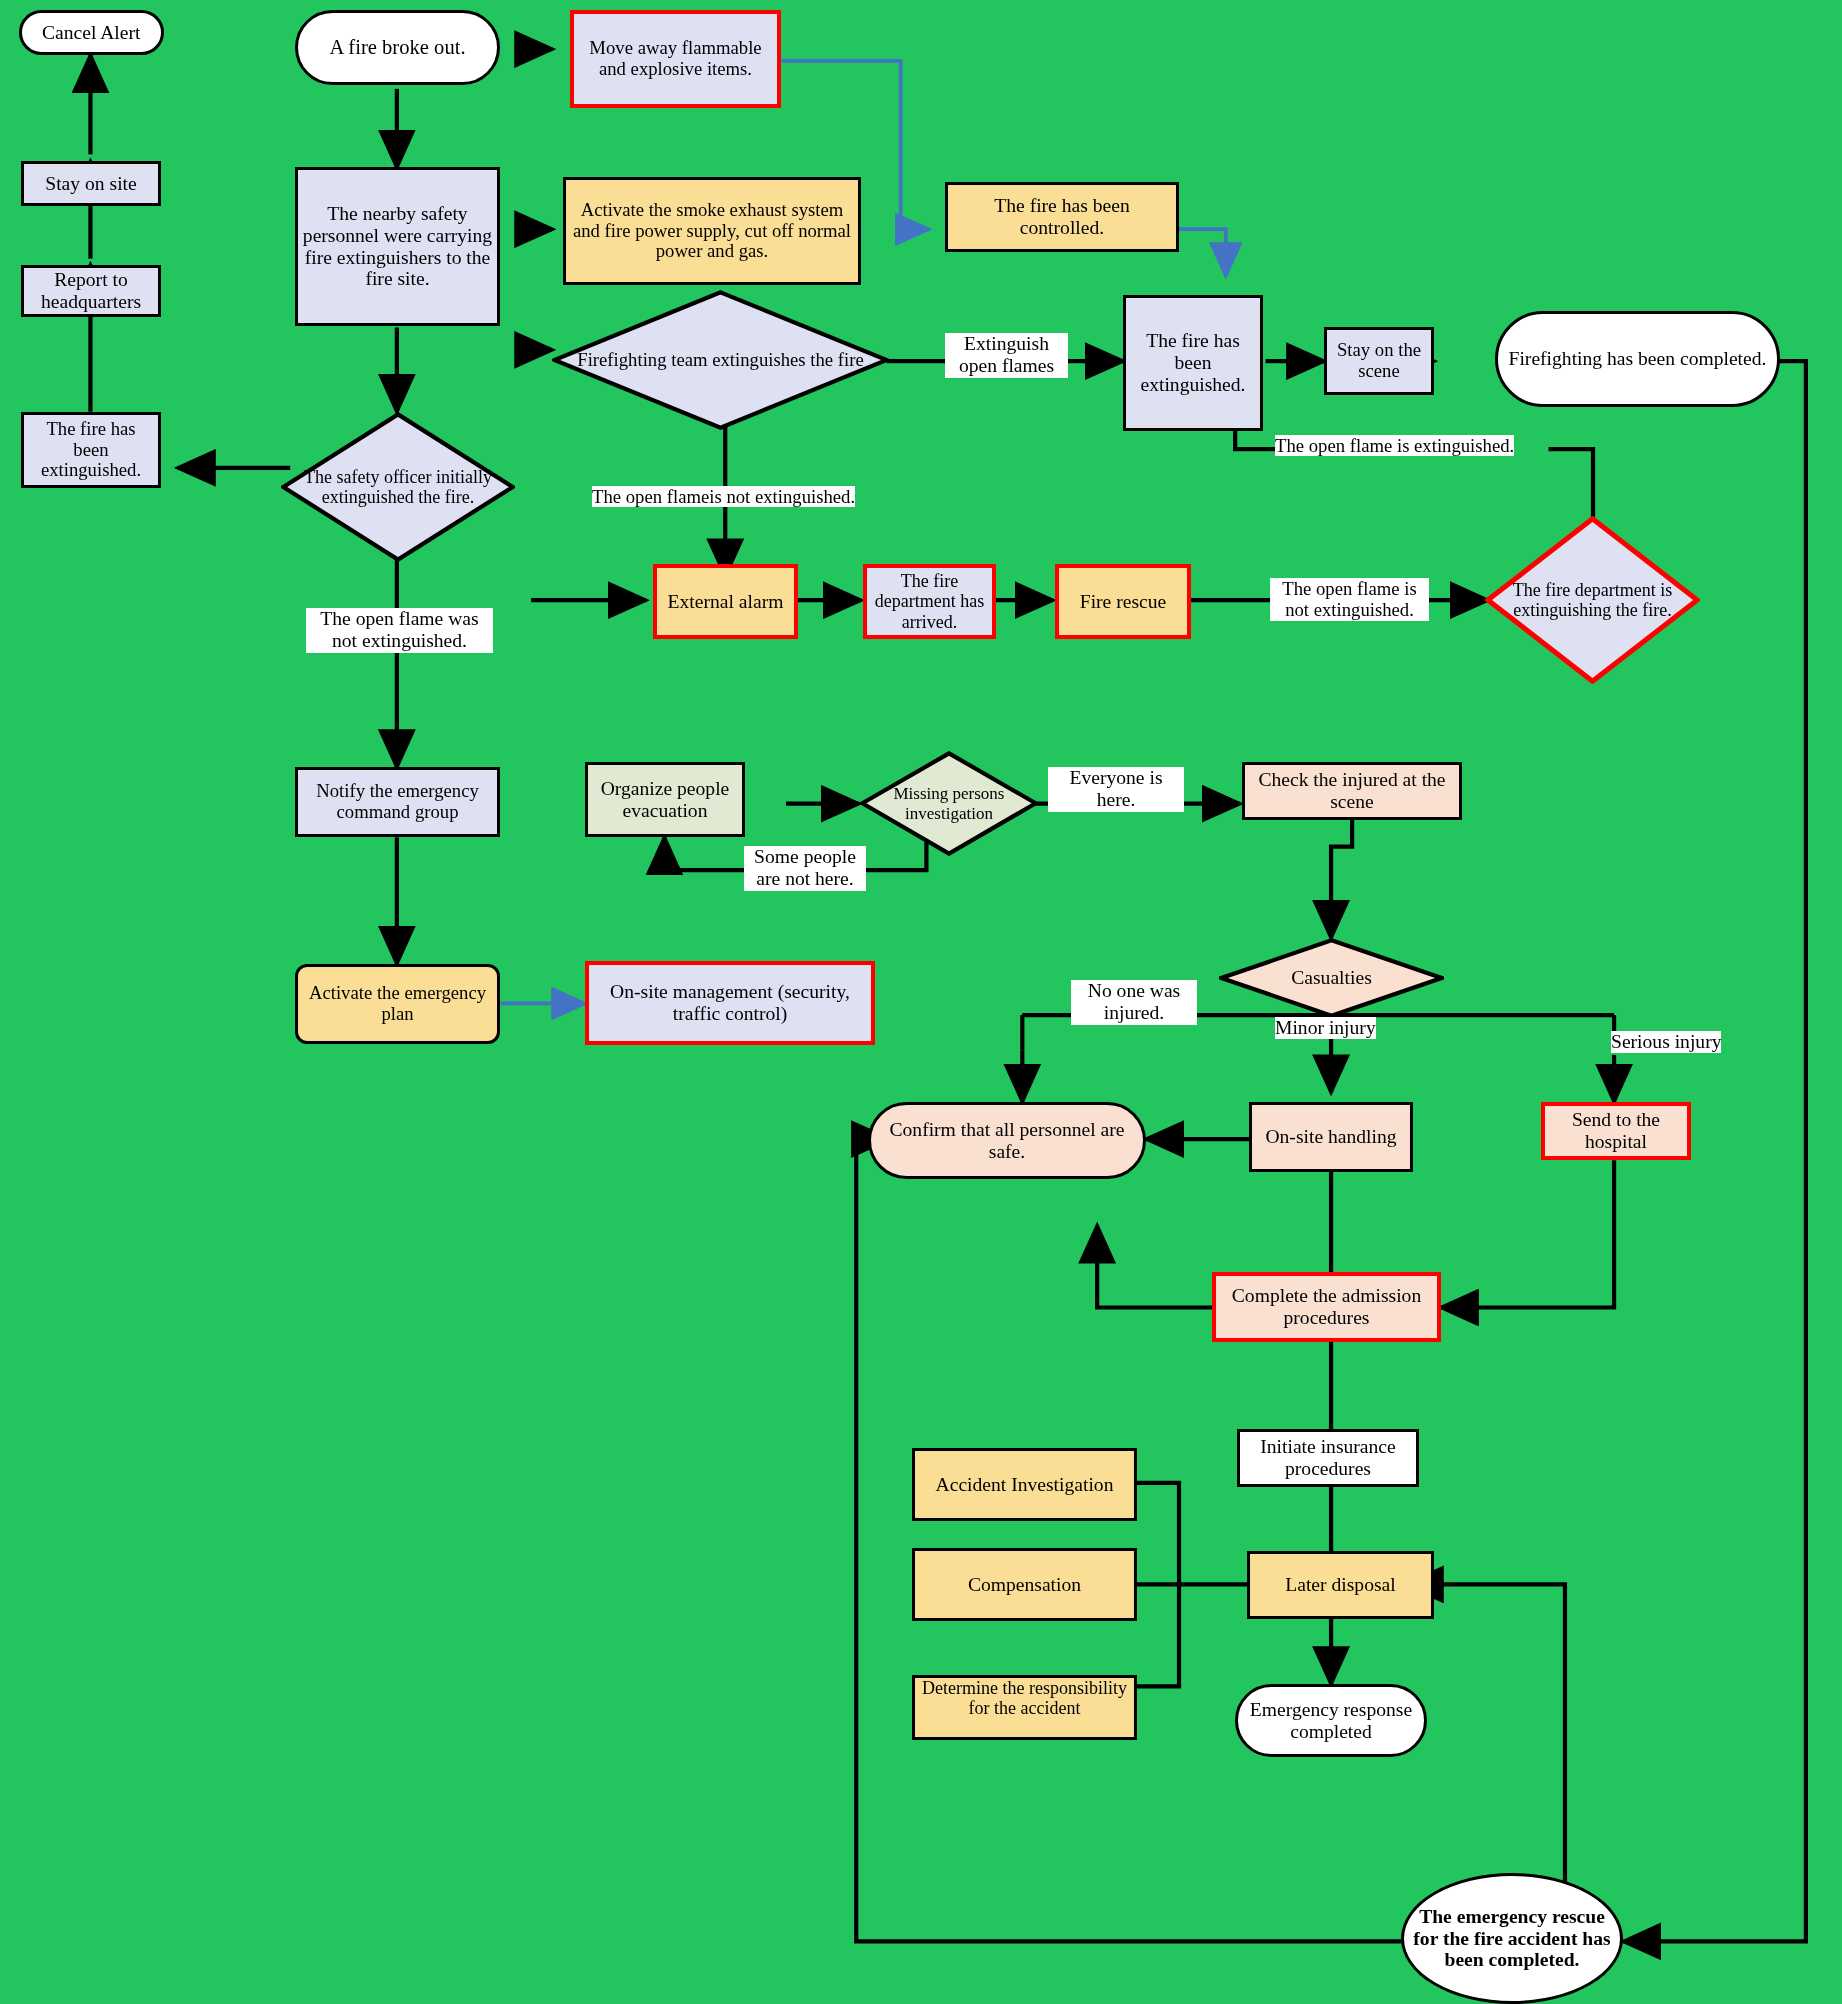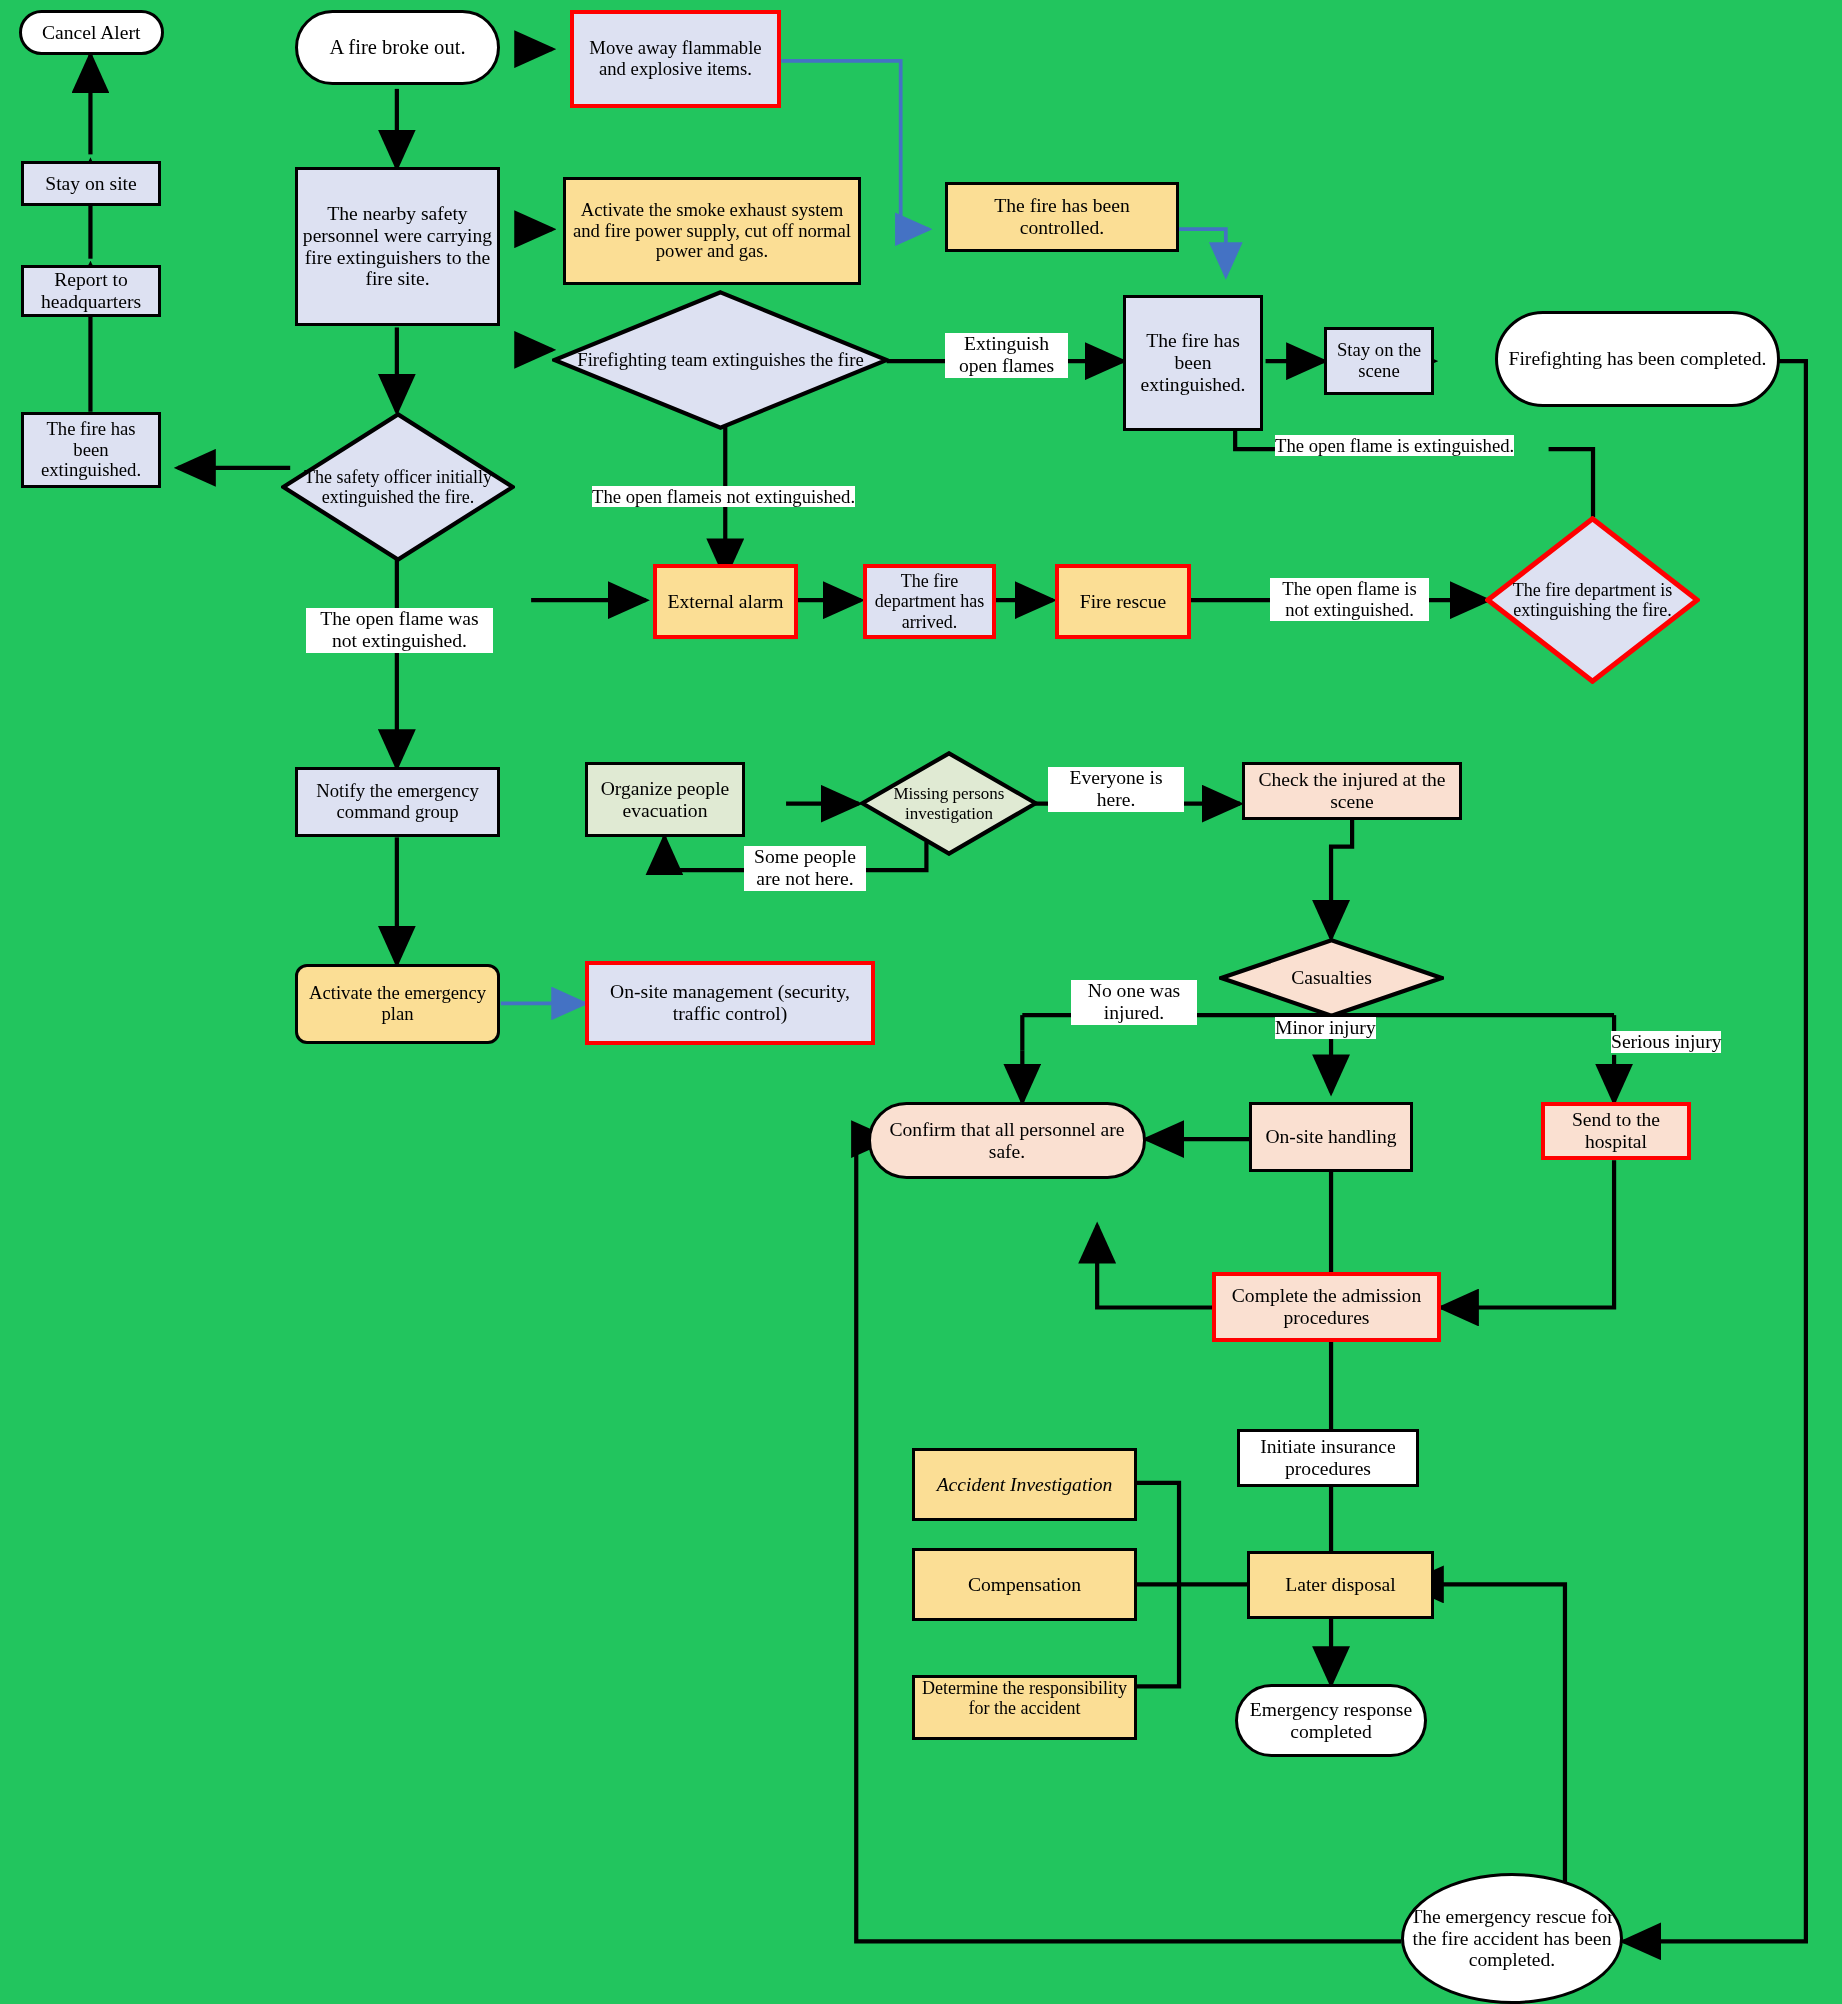--- a/index.html
+++ b/index.html
@@ -293,41 +293,41 @@
   </div>
 
   <div class="node rect-red f-peach" style="left:1212px; top:1272px; width:229px; height:70px; font-size:19.6px;">
     <span>Complete the admission procedures</span>
   </div>
 
   <div class="node rect f-white" style="left:1237px; top:1429px; width:182px; height:58px; font-size:19.6px;">
     <span>Initiate insurance procedures</span>
   </div>
 
-  <div class="node rect f-yellow" style="left:912px; top:1448px; width:225px; height:73px; font-size:19.6px;font-style:italic;">
+  <div class="node rect f-yellow" style="left:912px; top:1448px; width:225px; height:73px; font-size:19.6px;">
     <span>Accident Investigation</span>
   </div>
 
   <div class="node rect f-yellow" style="left:912px; top:1548px; width:225px; height:73px; font-size:19.6px;">
     <span>Compensation</span>
   </div>
 
   <div class="node rect f-yellow" style="left:912px; top:1675px; width:225px; height:65px; font-size:18px; align-items:flex-start;">
     <span>Determine the responsibility for the accident</span>
   </div>
 
   <div class="node rect f-yellow" style="left:1247px; top:1551px; width:187px; height:68px; font-size:19.6px;">
     <span>Later disposal</span>
   </div>
 
   <div class="node term f-white" style="left:1235px; top:1684px; width:192px; height:73px; font-size:19.6px;">
     <span>Emergency response completed</span>
   </div>
 
-  <div class="node term-oval f-white" style="left:1401px; top:1873px; width:222px; height:131px; font-size:19.6px;">
+  <div class="node term-oval f-white" style="left:1401px; top:1873px; width:222px; height:131px; font-size:19.6px;font-weight:bold;">
     <span>The emergency rescue for the fire accident has been completed.</span>
   </div>
 
   <div class="elabel wrap" style="left:945px; top:333px; width:123px; font-size:19.6px;">
     <span>Extinguish open flames</span>
   </div>
 
   <div class="elabel" style="left:592px; top:486px; font-size:18.7px;">
     <span>The open flameis not extinguished.</span>
   </div>

